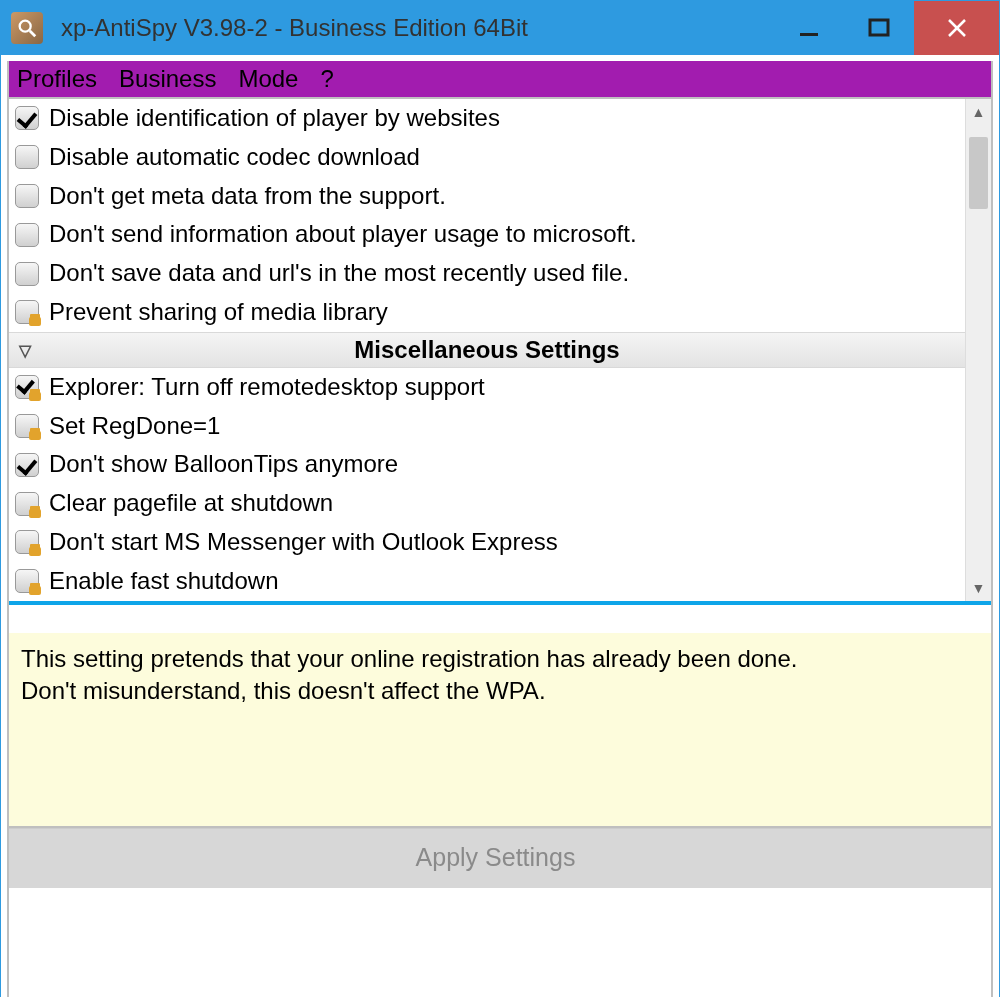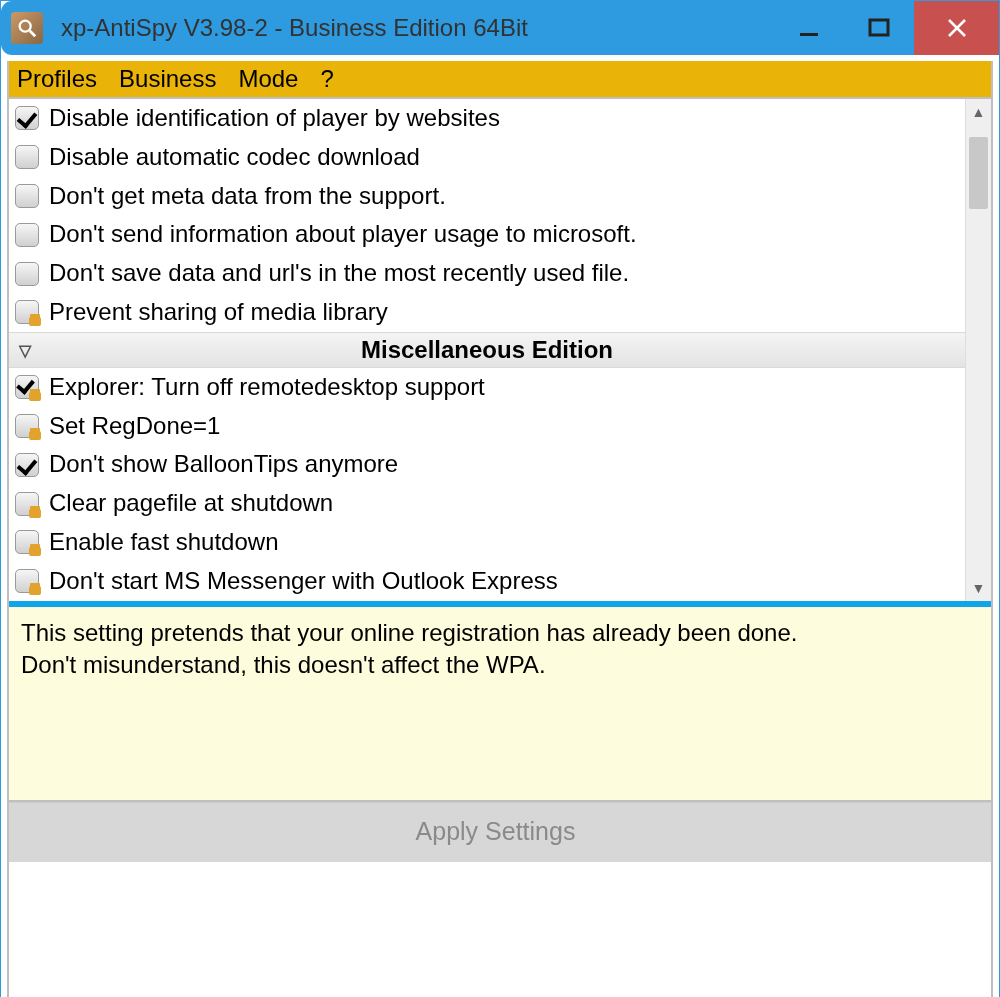--- a/index.html
+++ b/index.html
@@ -20,21 +20,20 @@
     flex-direction: column;
   }
   .titlebar {
     background: #2e9ae0;
     height: 54px;
     display: flex;
     align-items: center;
     padding: 0 0 0 10px;
     color: #323232;
     font-size: 24px;
-    border-radius: 11px;
   }
   .titlebar .app-icon {
     width: 32px;
     height: 32px;
     margin-right: 18px;
     background: linear-gradient(135deg,#c96,#864);
     border-radius: 4px;
     display: flex;
     align-items: center;
     justify-content: center;
@@ -50,21 +49,21 @@
     justify-content: center;
     cursor: pointer;
   }
   .win-btn.min svg, .win-btn.max svg { fill: #222; }
   .win-btn.close {
     background: #c8504f;
     width: 85px;
   }
   .win-btn.close svg { stroke: #fff; }
   .menubar {
-    background: #eab308;
+    background: #a21caf;
     border: 2px solid #bfbfbf;
     border-top-width: 0;
     padding: 4px 8px;
     display: flex;
     gap: 22px;
     font-size: 24px;
     margin: 6px 6px 0 6px;
   }
   .menubar span { cursor: default; }
   .content {
@@ -72,21 +71,21 @@
     border-left: 2px solid #bfbfbf;
     border-right: 2px solid #bfbfbf;
     border-bottom: 2px solid #bfbfbf;
     display: flex;
     flex-direction: column;
     height: 925px;
   }
   .listwrap {
     flex: 0 0 auto;
     display: flex;
-    border-bottom: 6px solid #0ea5e9;
+    border-bottom: 4px solid #0ea5e9;
   }
   .list {
     flex: 1;
     background: #fff;
     overflow: hidden;
   }
   .item {
     display: flex;
     align-items: center;
     padding: 2px 6px;
@@ -180,20 +179,21 @@
     background: #c8c8c8;
     border-radius: 2px;
   }
   .infopane {
     background: #fdfcdc;
     border-bottom: 2px solid #bfbfbf;
     padding: 10px 12px;
     font-size: 24px;
     line-height: 1.35;
     height: 195px;
+    margin-top: 28px;
   }
   .apply {
     background: #d7d7d7;
     color: #8a8a8a;
     text-align: center;
     font-size: 25px;
     padding: 14px 9px 16px 0;
     border-top: 1px solid #ccc;
   }
 </style>
@@ -261,46 +261,46 @@
           <span class="box"></span>
           <span>Don't save data and url's in the most recently used file.</span>
         </div>
         <div class="item">
           <span class="box locked"></span>
           <span>Prevent sharing of media library</span>
         </div>
 
         <div class="section-header">
           <span class="arrow">▽</span>
-          <span>Miscellaneous Edition</span>
+          <span>Miscellaneous Settings</span>
         </div>
 
         <div class="item">
           <span class="box lockchecked"></span>
           <span>Explorer: Turn off remotedesktop support</span>
         </div>
         <div class="item">
           <span class="box locked"></span>
           <span>Set RegDone=1</span>
         </div>
         <div class="item">
           <span class="box checked"></span>
           <span>Don't show BalloonTips anymore</span>
         </div>
         <div class="item">
           <span class="box locked"></span>
           <span>Clear pagefile at shutdown</span>
         </div>
         <div class="item">
           <span class="box locked"></span>
+          <span>Don't start MS Messenger with Outlook Express</span>
+        </div>
+        <div class="item">
+          <span class="box locked"></span>
           <span>Enable fast shutdown</span>
-        </div>
-        <div class="item">
-          <span class="box locked"></span>
-          <span>Don't start MS Messenger with Outlook Express</span>
         </div>
 
       </div>
       <div class="scrollbar">
         <div class="arrowup">▲</div>
         <div class="thumb"></div>
         <div class="arrowdown">▼</div>
       </div>
     </div>
 

